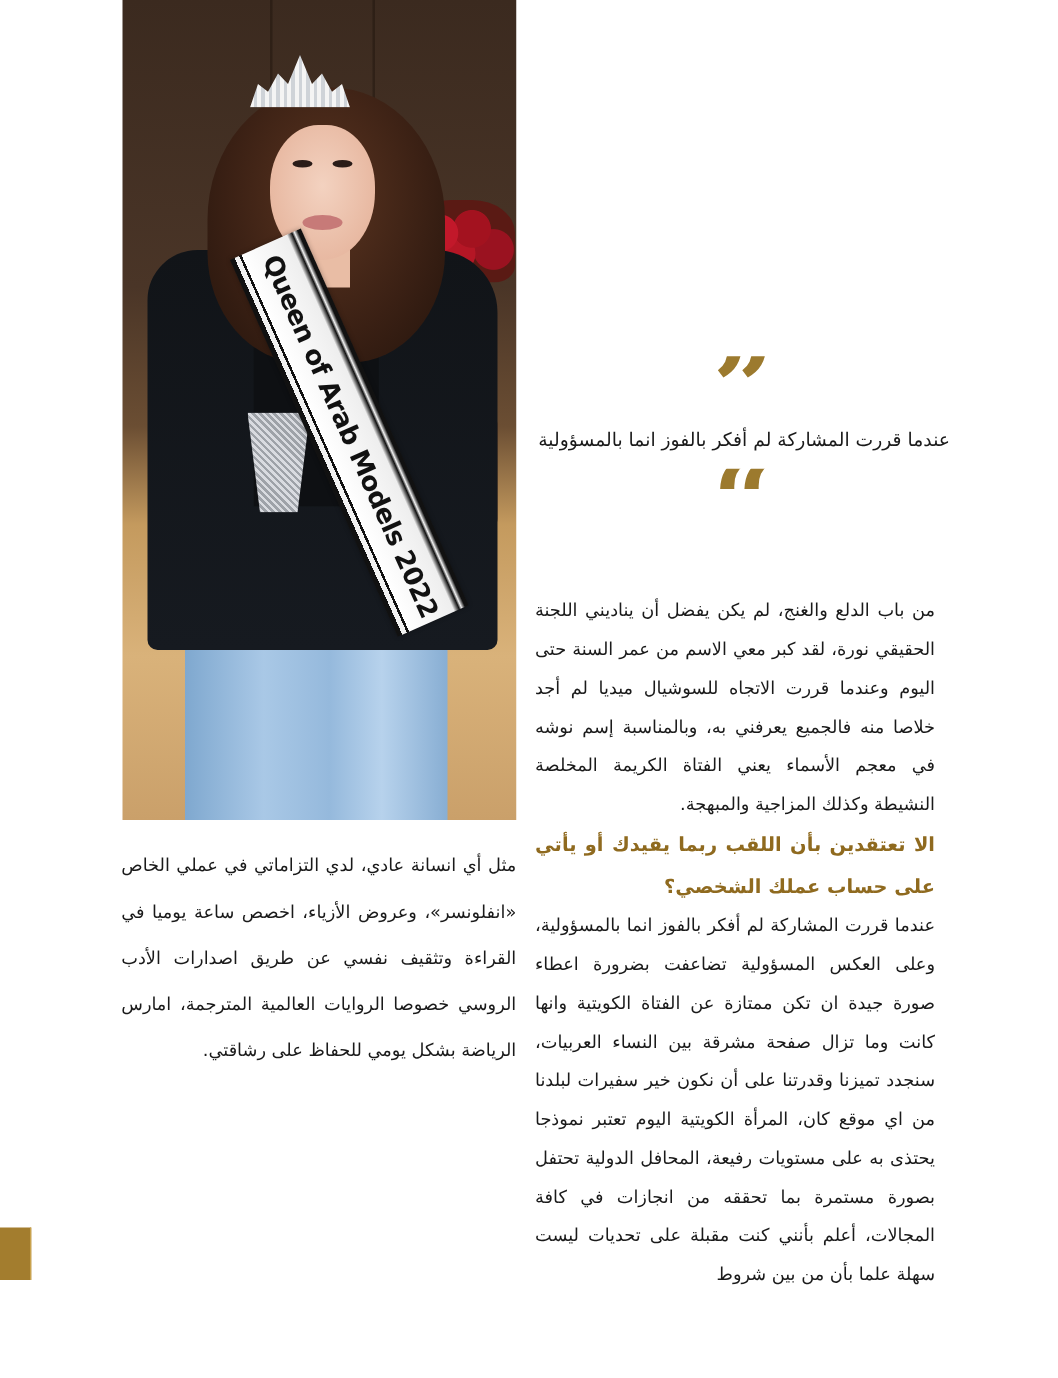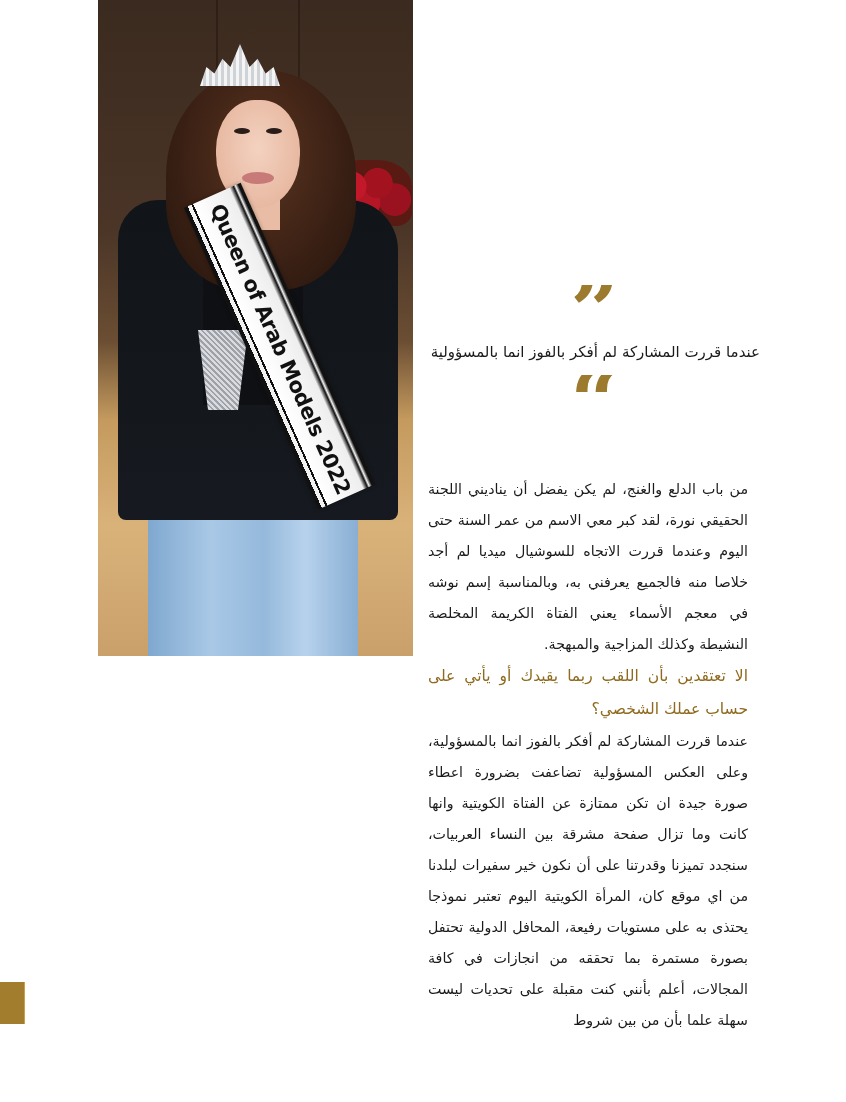--- a/index.html
+++ b/index.html
@@ -49,21 +49,21 @@
     .quote-mark { color: #9c7a2e; font-family: "DejaVu Serif", serif; font-weight: bold; font-size: 86px; line-height: 52px; height: 46px; overflow: hidden; }
     .quote-mark.close { margin-top: 0; }
     .quote-mark.open { margin-top: 6px; }
     .quote-text { font-family: "DejaVu Sans", sans-serif; font-size: 15px; line-height: 30px; color: #1a1a1a; margin: 6px 0 8px; font-weight: normal; text-align: right; }
 
     
     .col { position: absolute; direction: rtl; text-align: justify; text-align-last: right; font-size: 14.2px; line-height: 31px; }
     .col-right { left: 428px; top: 474px; width: 320px; }
     .col-left { left: 97px; top: 671px; width: 316px; }
     .col p { margin: 0; }
-    .col h3 { margin: 0; color: #8f6a1f; font-weight: normal; font-size: 15.5px; line-height: 33px; }
+    .col h3 { margin: 0; color: #8f6a1f; font-weight: bold; font-size: 15.5px; line-height: 33px; }
     .col-left h3 { line-height: 42px; margin-top: 6px; }
     .col-left .para-a { line-height: 41px; }
     .col-left .para-b { line-height: 37px; margin-top: 4px; }
   </style>
 </head>
 <body>
 
 <div class="photo">
   <div class="wall-panel" style="left:118px"></div>
   <div class="wall-panel" style="left:200px"></div>
@@ -93,15 +93,16 @@
   <div class="quote-mark open">“</div>
 </div>
 
 <div class="col col-right">
   <p>من باب الدلع والغنج، لم يكن يفضل أن يناديني اللجنة الحقيقي نورة، لقد كبر معي الاسم من عمر السنة حتى اليوم وعندما قررت الاتجاه للسوشيال ميديا لم أجد خلاصا منه فالجميع يعرفني به، وبالمناسبة إسم نوشه في معجم الأسماء يعني الفتاة الكريمة المخلصة النشيطة وكذلك المزاجية والمبهجة.</p>
   <h3>الا تعتقدين بأن اللقب ربما يقيدك أو يأتي على حساب عملك الشخصي؟</h3>
   <p>عندما قررت المشاركة لم أفكر بالفوز انما بالمسؤولية، وعلى العكس المسؤولية تضاعفت بضرورة اعطاء صورة جيدة ان تكن ممتازة عن الفتاة الكويتية وانها كانت وما تزال صفحة مشرقة بين النساء العربيات، سنجدد تميزنا وقدرتنا على أن نكون خير سفيرات لبلدنا من اي موقع كان، المرأة الكويتية اليوم تعتبر نموذجا يحتذى به على مستويات رفيعة، المحافل الدولية تحتفل بصورة مستمرة بما تحققه من انجازات في كافة المجالات، أعلم بأنني كنت مقبلة على تحديات ليست سهلة علما بأن من بين شروط</p>
 </div>
 
 <div class="col col-left">
+  <p class="para-b">مثل أي انسانة عادي، لدي التزاماتي في عملي الخاص «انفلونسر»، وعروض الأزياء، اخصص ساعة يوميا في القراءة وتثقيف نفسي عن طريق اصدارات الأدب الروسي خصوصا الروايات العالمية المترجمة، امارس الرياضة بشكل يومي للحفاظ على رشاقتي.</p>
 </div>
 
 <div class="gold-tab"></div>
 
 </body></html>

